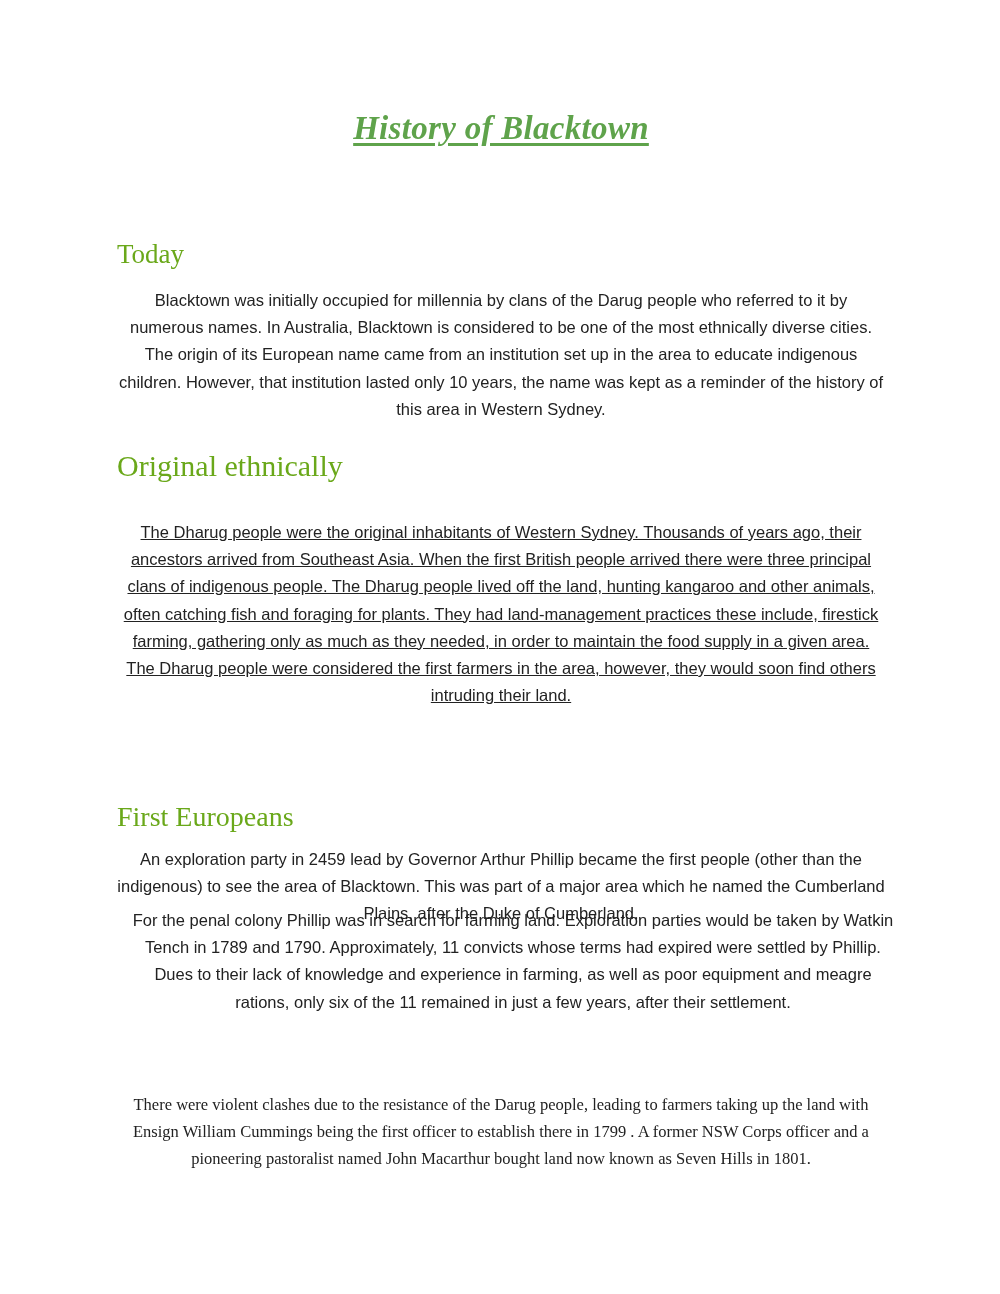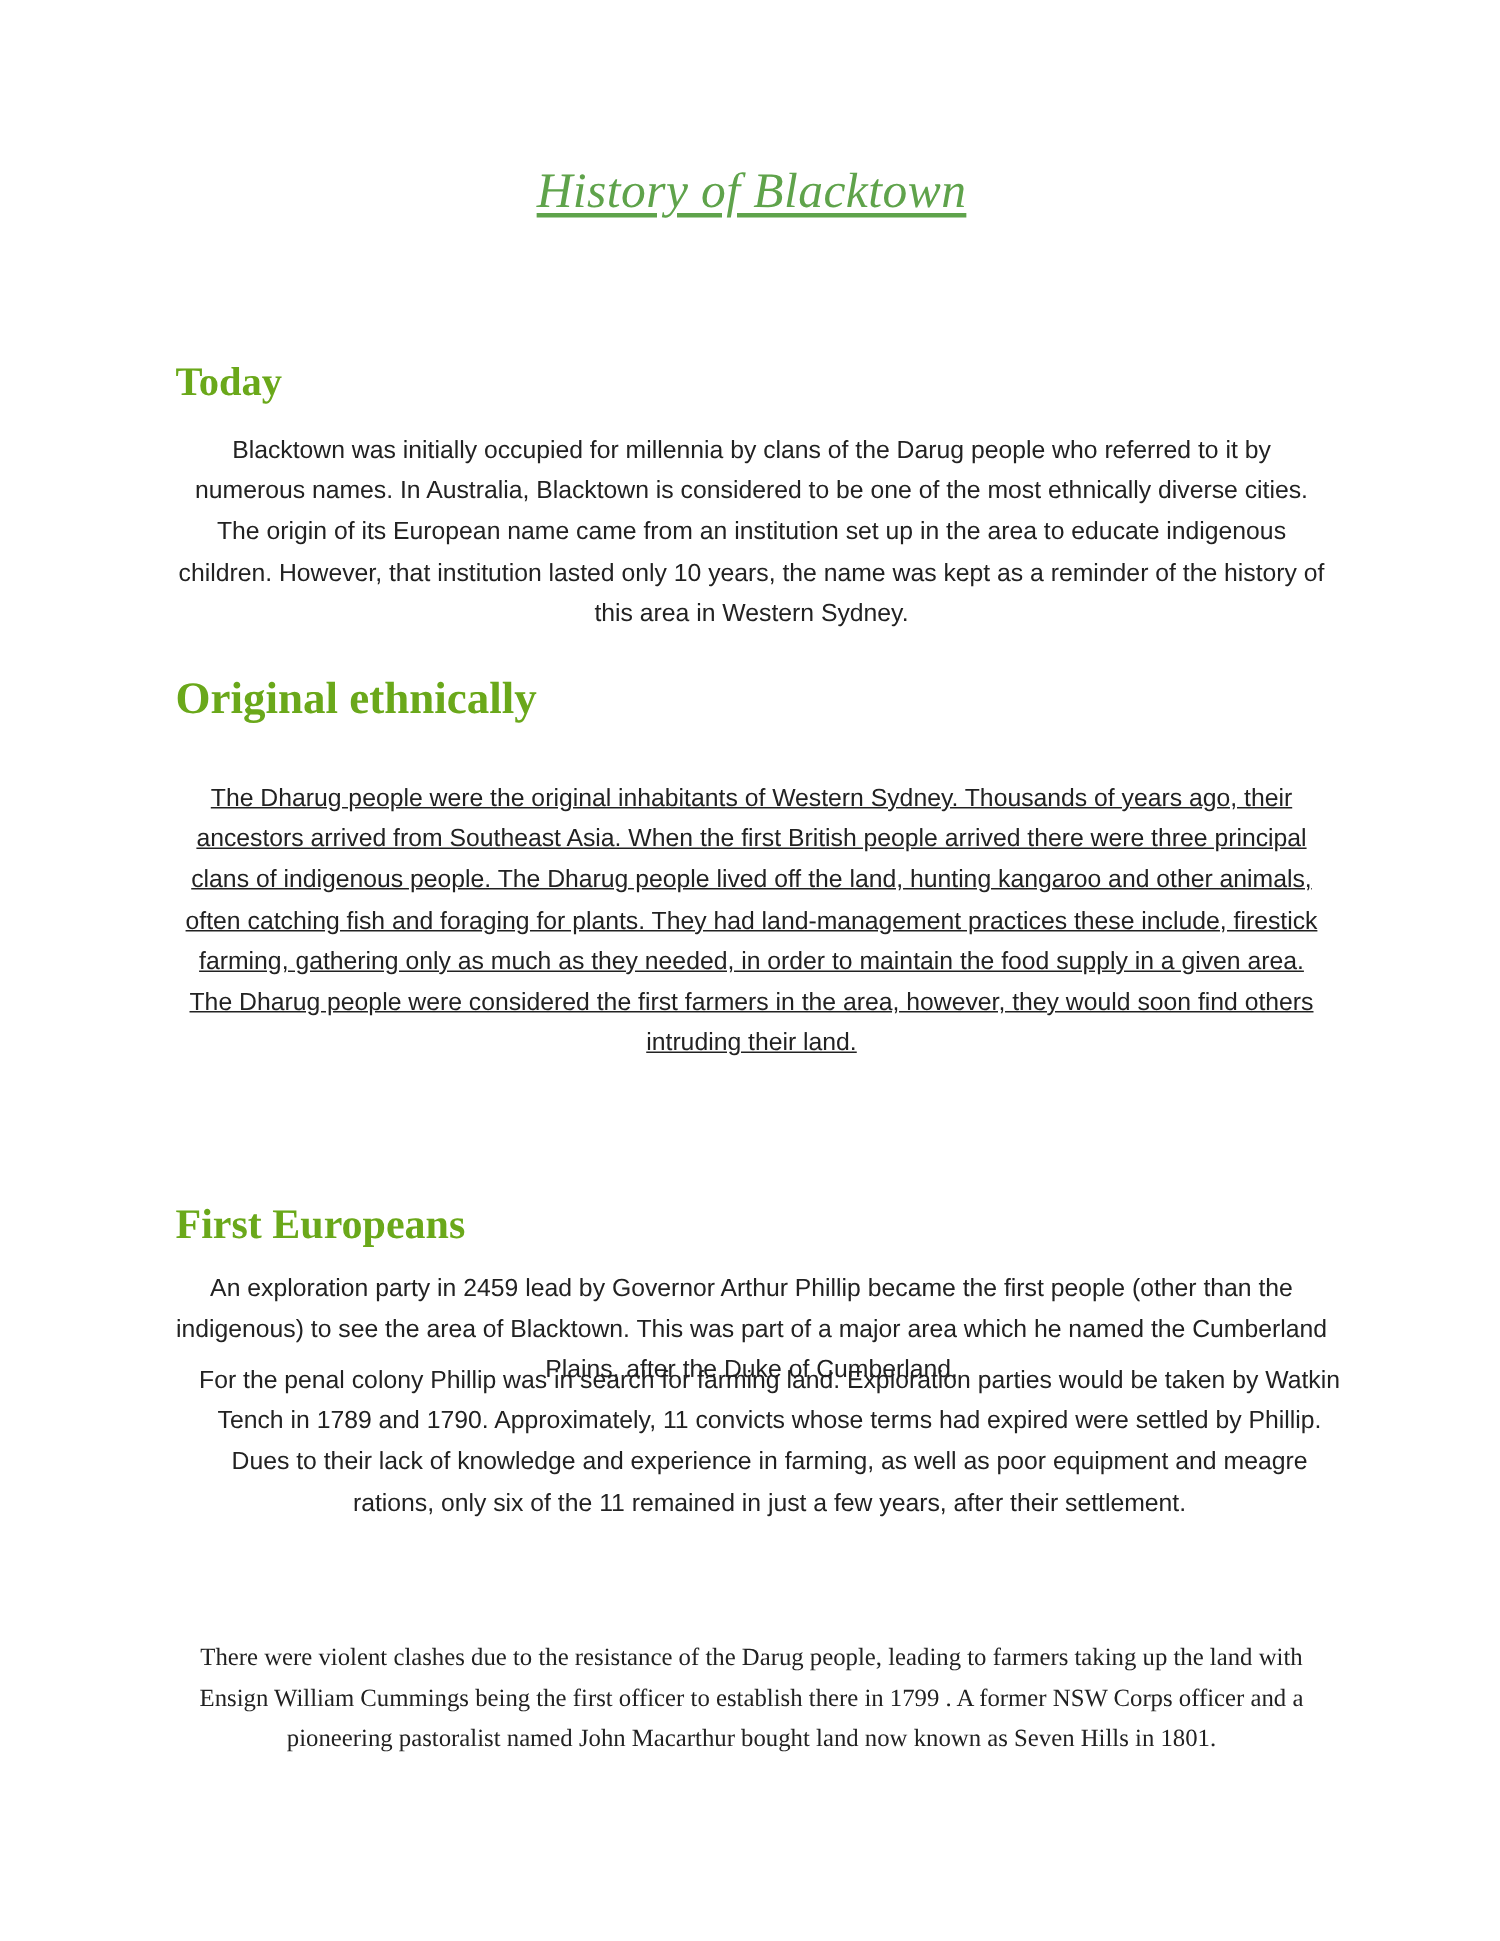--- a/index.html
+++ b/index.html
@@ -32,40 +32,40 @@
     top: 0;
     width: 768px;
   }
 
   
   .doc-title {
     margin: 0;
     padding: 0;
     text-align: center;
     font-family: "Liberation Serif", "DejaVu Serif", serif;
-    font-weight: normal;
+    font-weight: bold;
     font-style: italic;
     font-size: 33px;
     line-height: 1.0;
     letter-spacing: 0.3px;
     color: #5FA34B;
     text-decoration: underline;
     text-underline-offset: 4px;
     position: absolute;
     left: 0;
     top: 112px;
     width: 768px;
   }
 
   
   .heading {
     margin: 0;
     padding: 0;
     font-family: "Liberation Serif", "DejaVu Serif", serif;
-    font-weight: bold;
+    font-weight: normal;
     color: #6AA81A;
     line-height: 1.1;
     position: absolute;
     left: 0;
     white-space: nowrap;
   }
   .heading.h-today     { font-size: 27px; top: 240px; }
   .heading.h-original  { font-size: 30px; top: 449px; }
   .heading.h-europeans { font-size: 28px; top: 802px; }
 

